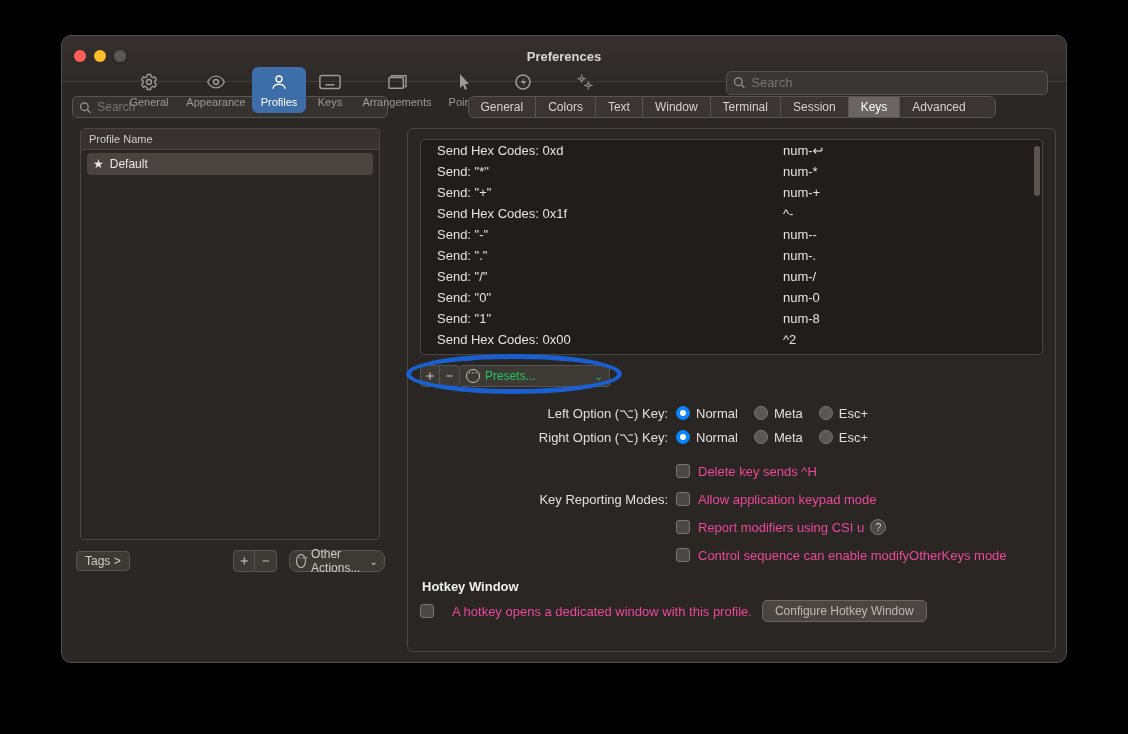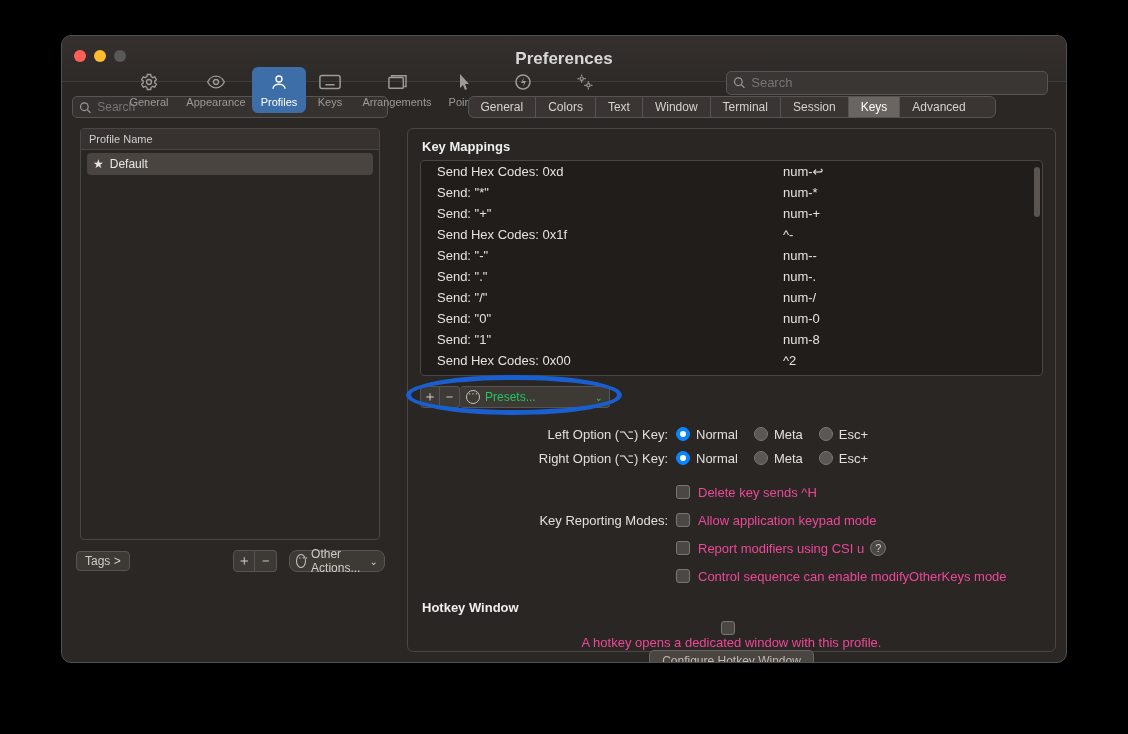--- a/index.html
+++ b/index.html
@@ -8,21 +8,21 @@
     position: absolute; left: 61px; top: 35px; width: 1006px; height: 628px;
     background: #2b2724; border: 1px solid #525050; border-radius: 10px;
     box-shadow: 0 20px 60px rgba(0,0,0,0.8);
     display: flex; flex-direction: column; overflow: hidden;
   }
   
   .titlebar { height: 78px; border-bottom: 1px solid #403c39; background: linear-gradient(#35302d,#2e2a27); }
   .traffic { position: absolute; left: 12px; top: 14px; display: flex; gap: 8px; }
   .tl { width: 12px; height: 12px; border-radius: 50%; }
   .tl.red { background: #ff5f57; } .tl.yellow { background: #febc2e; } .tl.green { background: #5a5856; }
-  .wintitle { text-align: center; padding-top: 13px; font-size: 17px; color: #d8d8d8; font-weight: 600; }
+  .wintitle { text-align: center; padding-top: 13px; font-size: 13px; color: #d8d8d8; font-weight: 600; }
   .toolbar { position: absolute; left: 0; right: 0; top: 30px; height: 48px; display: flex; align-items: center; }
   .tbitems { display: flex; gap: 0; margin-left: 56px; }
   .tbitem { width: 62px; display: flex; flex-direction: column; align-items: center; gap: 3px; padding: 4px 0 5px 0; border-radius: 6px; color: #9d9a97; cursor: default; }
   .tbitem .ic { height: 22px; display:flex; align-items:center; justify-content:center; }
   .tbitem.arr { width: 86px; }
   .tbitem .lbl { font-size: 11px; }
   .tbitem.active { background: #3e6ea8; color: #fff; }
   .searcharea { margin-left: auto; margin-right: 18px; display:flex; flex-direction:column; align-items:center; gap:3px;}
   .searchbox { width: 322px; height: 24px; background: #3a3633; border: 1px solid #555; border-radius: 5px; display: flex; align-items:center; padding: 0 6px; gap:6px; }
   .searchbox input { background: transparent; border: none; outline: none; color: #ccc; font-size: 13px; width: 100%; }
@@ -73,21 +73,21 @@
   .rd { width:14px; height:14px; border-radius:50%; background:#5b5753; border:1px solid #777; display:inline-block; position:relative;}
   .rd.on { background:#0a84ff; border-color:#0a84ff;}
   .rd.on::after { content:""; position:absolute; left:3px; top:3px; width:6px; height:6px; background:#fff; border-radius:50%; }
 
   .chkrow { display:flex; align-items:center; margin-top:8px; height:20px; }
   .chkpad { width: 256px; text-align:right; padding-right:8px; font-size:13px; color:#e2dfdb;}
   .chk { width:14px; height:14px; border-radius:3px; background:#4b4743; border:1px solid #777; margin-right:8px;}
   .chklabel { font-size:13px; color:#ec4899; }
   .help { width:16px; height:16px; border-radius:50%; background:#4b4743; color:#ccc; font-size:11px; display:inline-flex; align-items:center; justify-content:center; margin-left:6px; border:1px solid #777;}
 
-  .hotkeyrow { display:flex; align-items:center; margin-top:6px;flex-direction:column;}
+  .hotkeyrow { display:flex; align-items:center; gap:10px; margin-top:6px;}
   .btn { background:#4a4541; border:1px solid #666; border-radius:5px; padding:3px 12px; font-size:12px; color:#bdb9b5; }
   svg { display:block; }
   .magnify { width:13px; height:13px; }
   .dotdotdot { width:14px;height:14px;border:1.5px solid #c8c5c1;border-radius:50%; position:relative;}
   .dotdotdot::after{content:"⋯"; position:absolute; left:1px; top:-3px; font-size:10px; color:#c8c5c1;}
 </style>
 </head>
 <body>
 
 <div class="window">
@@ -233,21 +233,20 @@
         <div class="tab">Colors</div>
         <div class="tab">Text</div>
         <div class="tab">Window</div>
         <div class="tab">Terminal</div>
         <div class="tab">Session</div>
         <div class="tab active">Keys</div>
         <div class="tab">Advanced</div>
       </div>
 
       <div class="panel">
-        <div class="secthead">Key Mappings</div>
         <div class="kmbox">
           <div id="kmrows">
               <div class="kmrow">
                 <span class="act">Send Hex Codes: 0xd</span>
                 <span class="short">num-↩</span>
               </div>
               <div class="kmrow">
                 <span class="act">Send: "*"</span>
                 <span class="short">num-*</span>
               </div>

